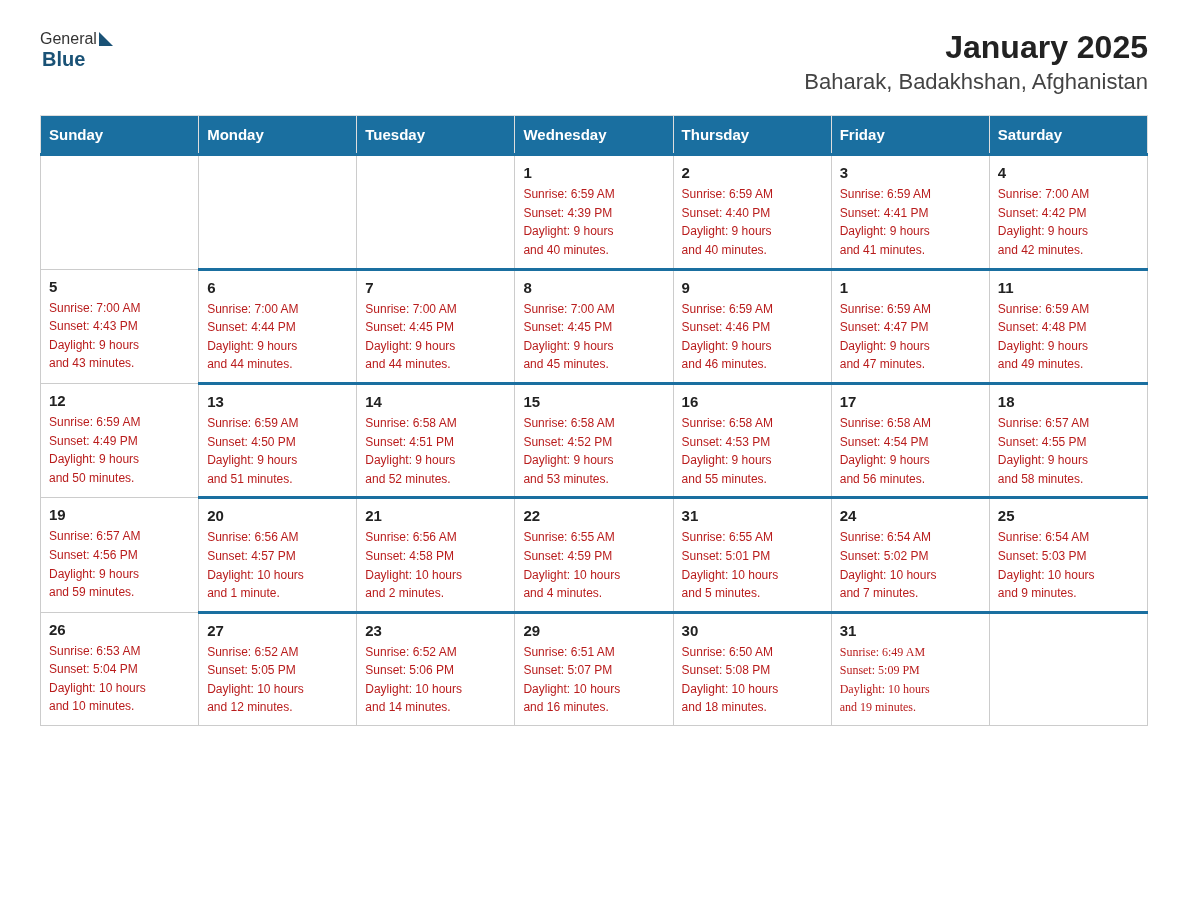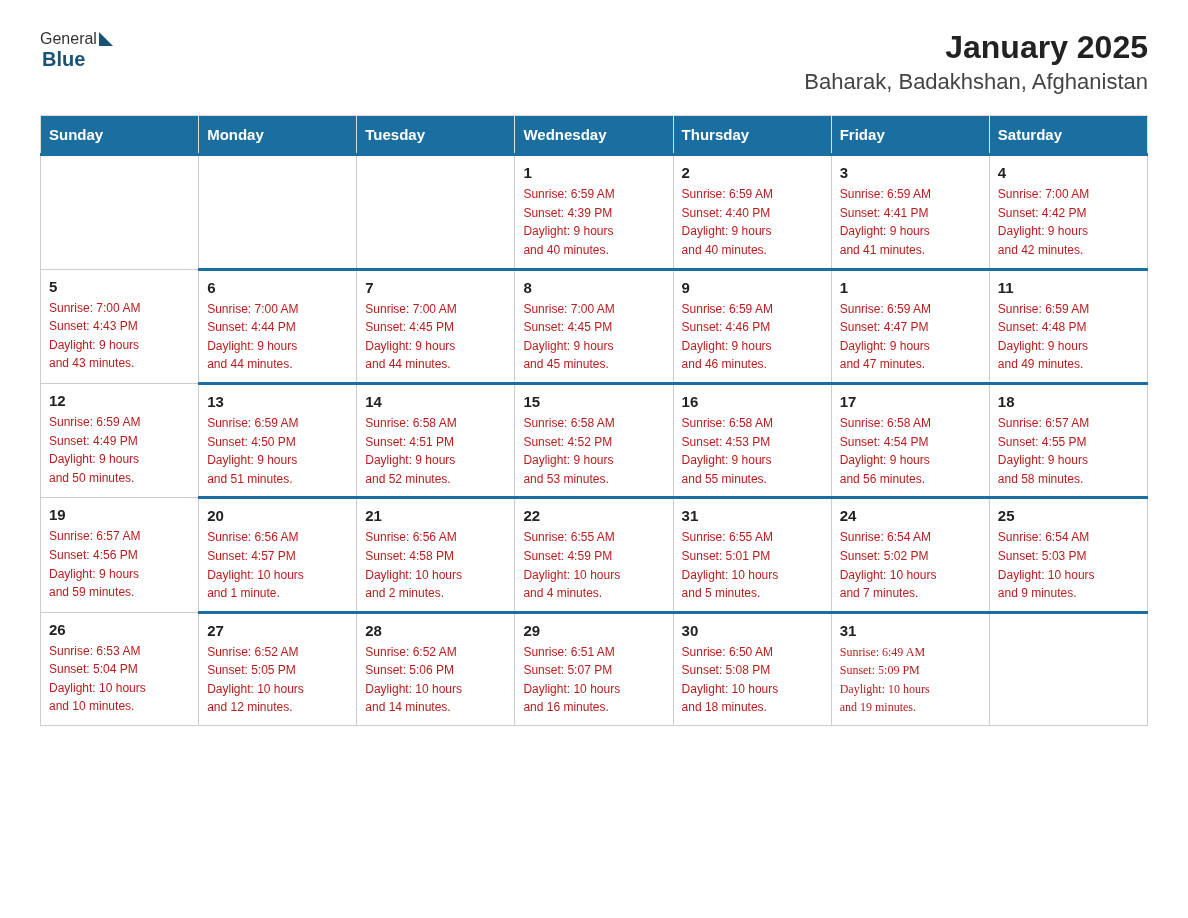--- a/index.html
+++ b/index.html
@@ -332,21 +332,21 @@
 and 10 minutes.</div>
         </td>
         <td>
           <span class="day-num">27</span>
           <div class="day-info" style="white-space: pre-line;">Sunrise: 6:52 AM
 Sunset: 5:05 PM
 Daylight: 10 hours
 and 12 minutes.</div>
         </td>
         <td>
-          <span class="day-num">28</span>
+          <span class="day-num">23</span>
           <div class="day-info" style="white-space: pre-line;">Sunrise: 6:52 AM
 Sunset: 5:06 PM
 Daylight: 10 hours
 and 14 minutes.</div>
         </td>
         <td>
           <span class="day-num">29</span>
           <div class="day-info" style="white-space: pre-line;">Sunrise: 6:51 AM
 Sunset: 5:07 PM
 Daylight: 10 hours

